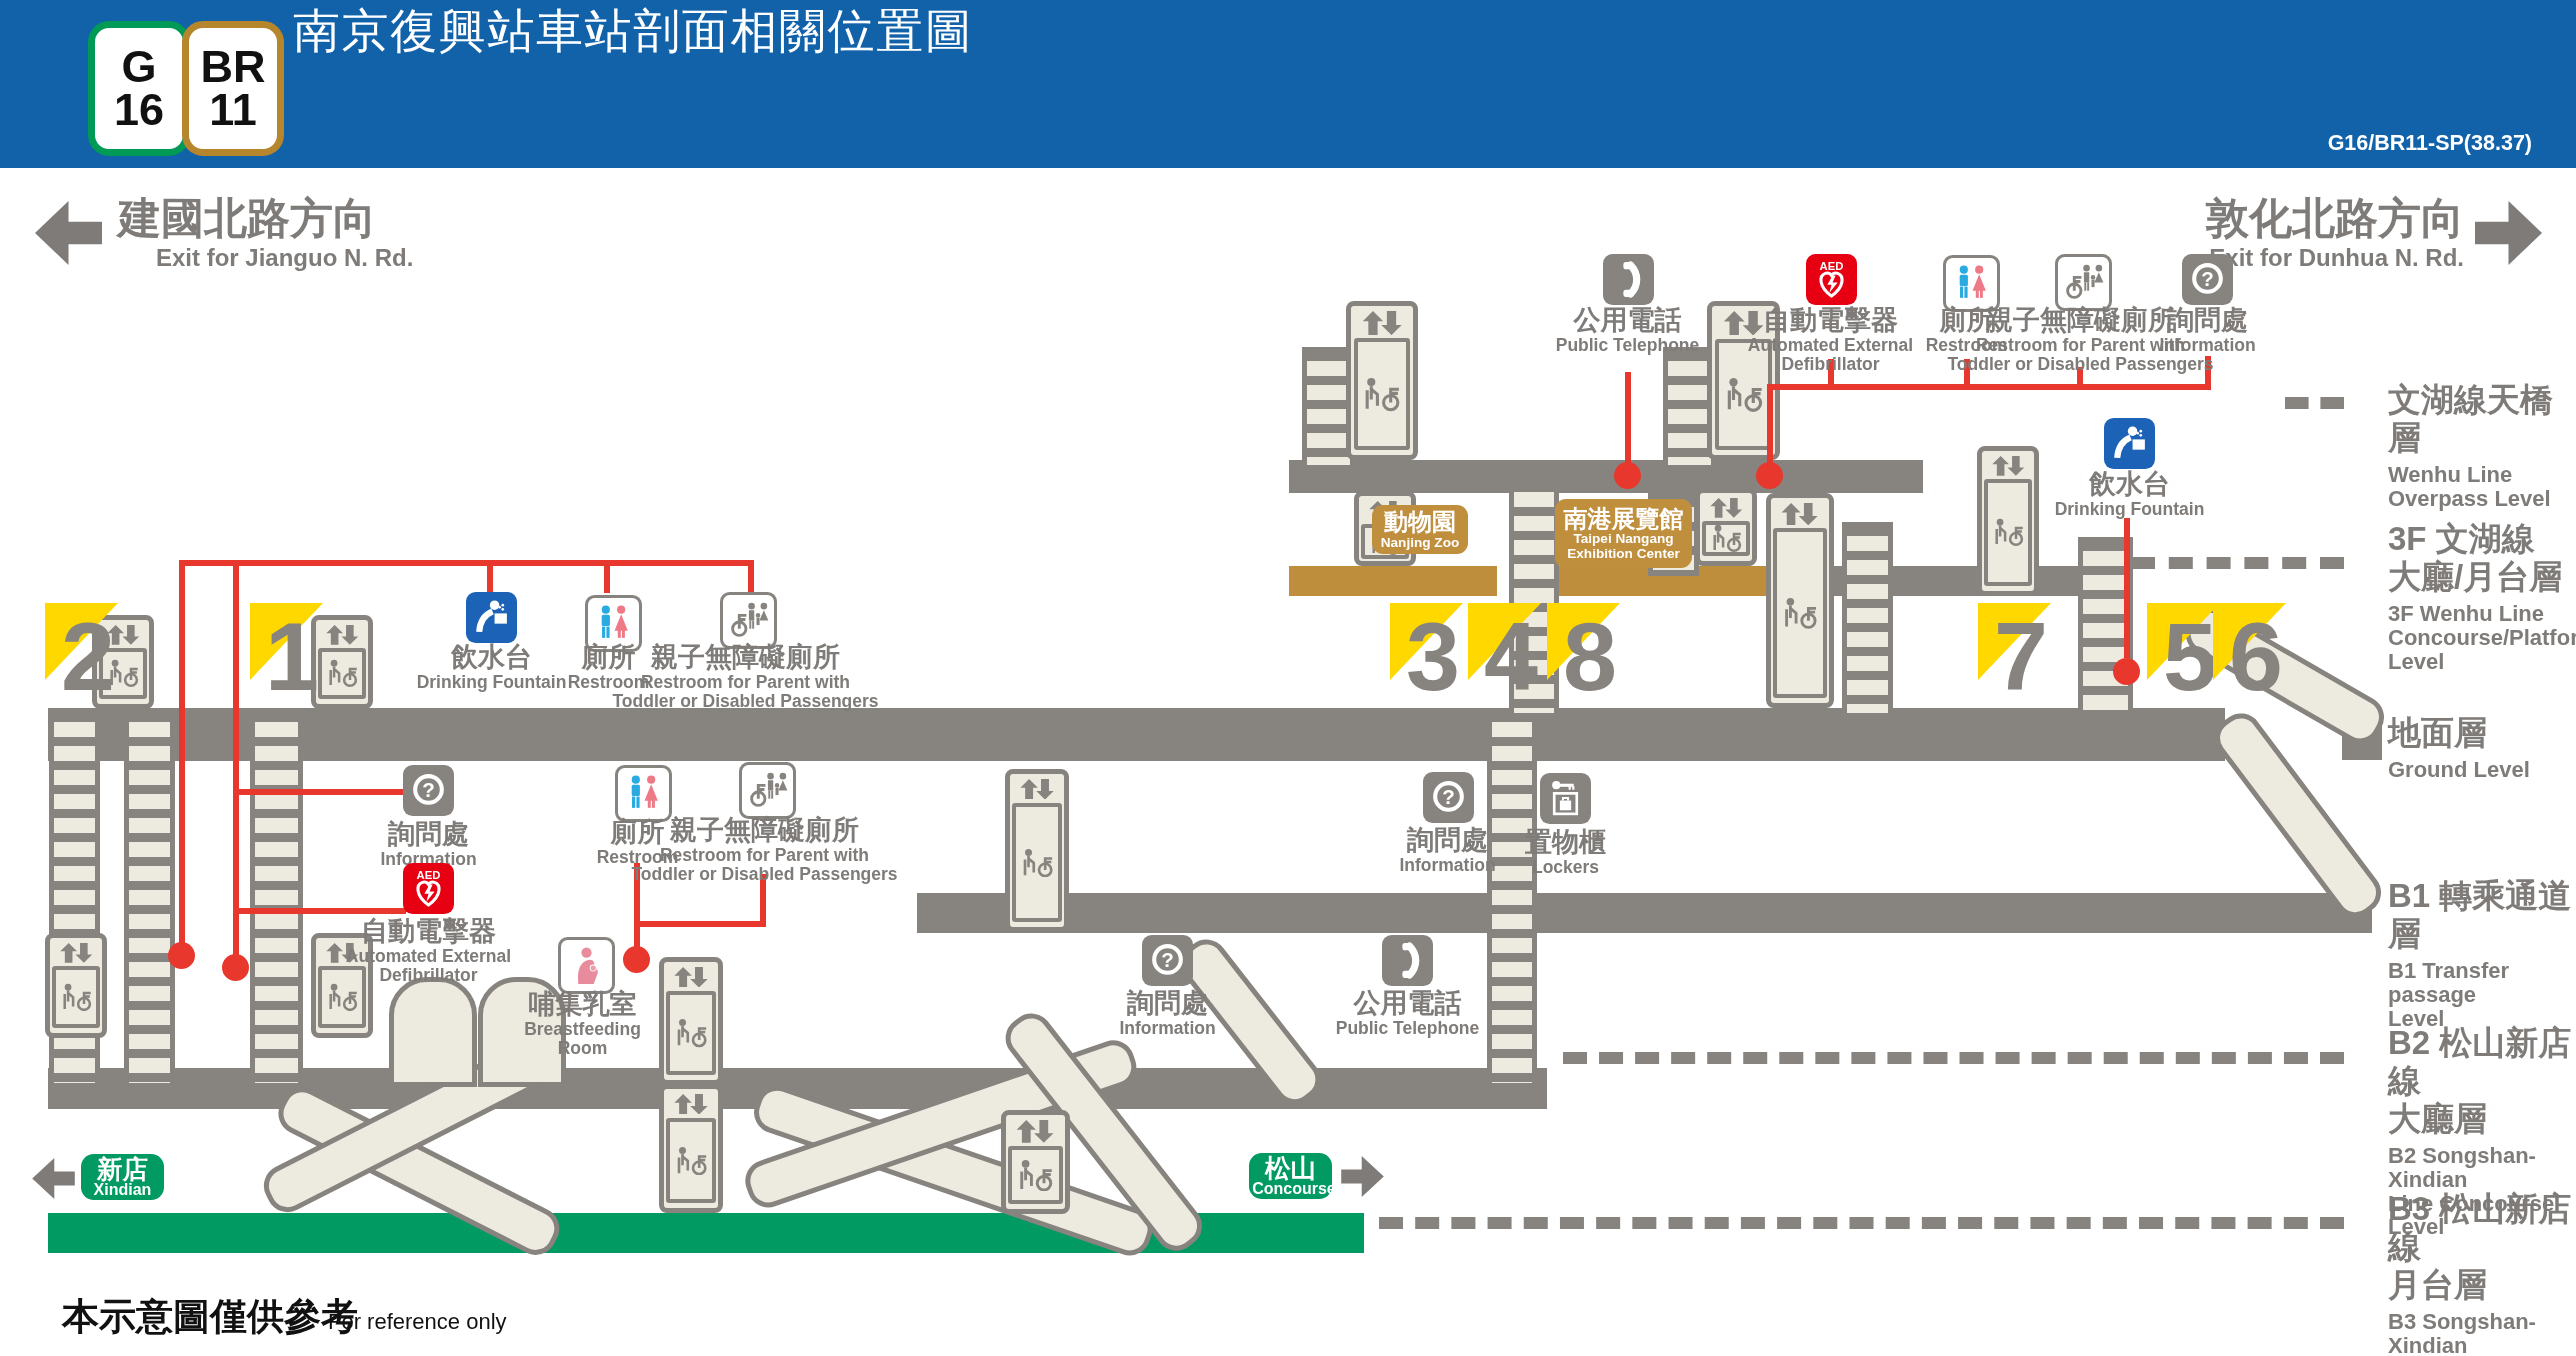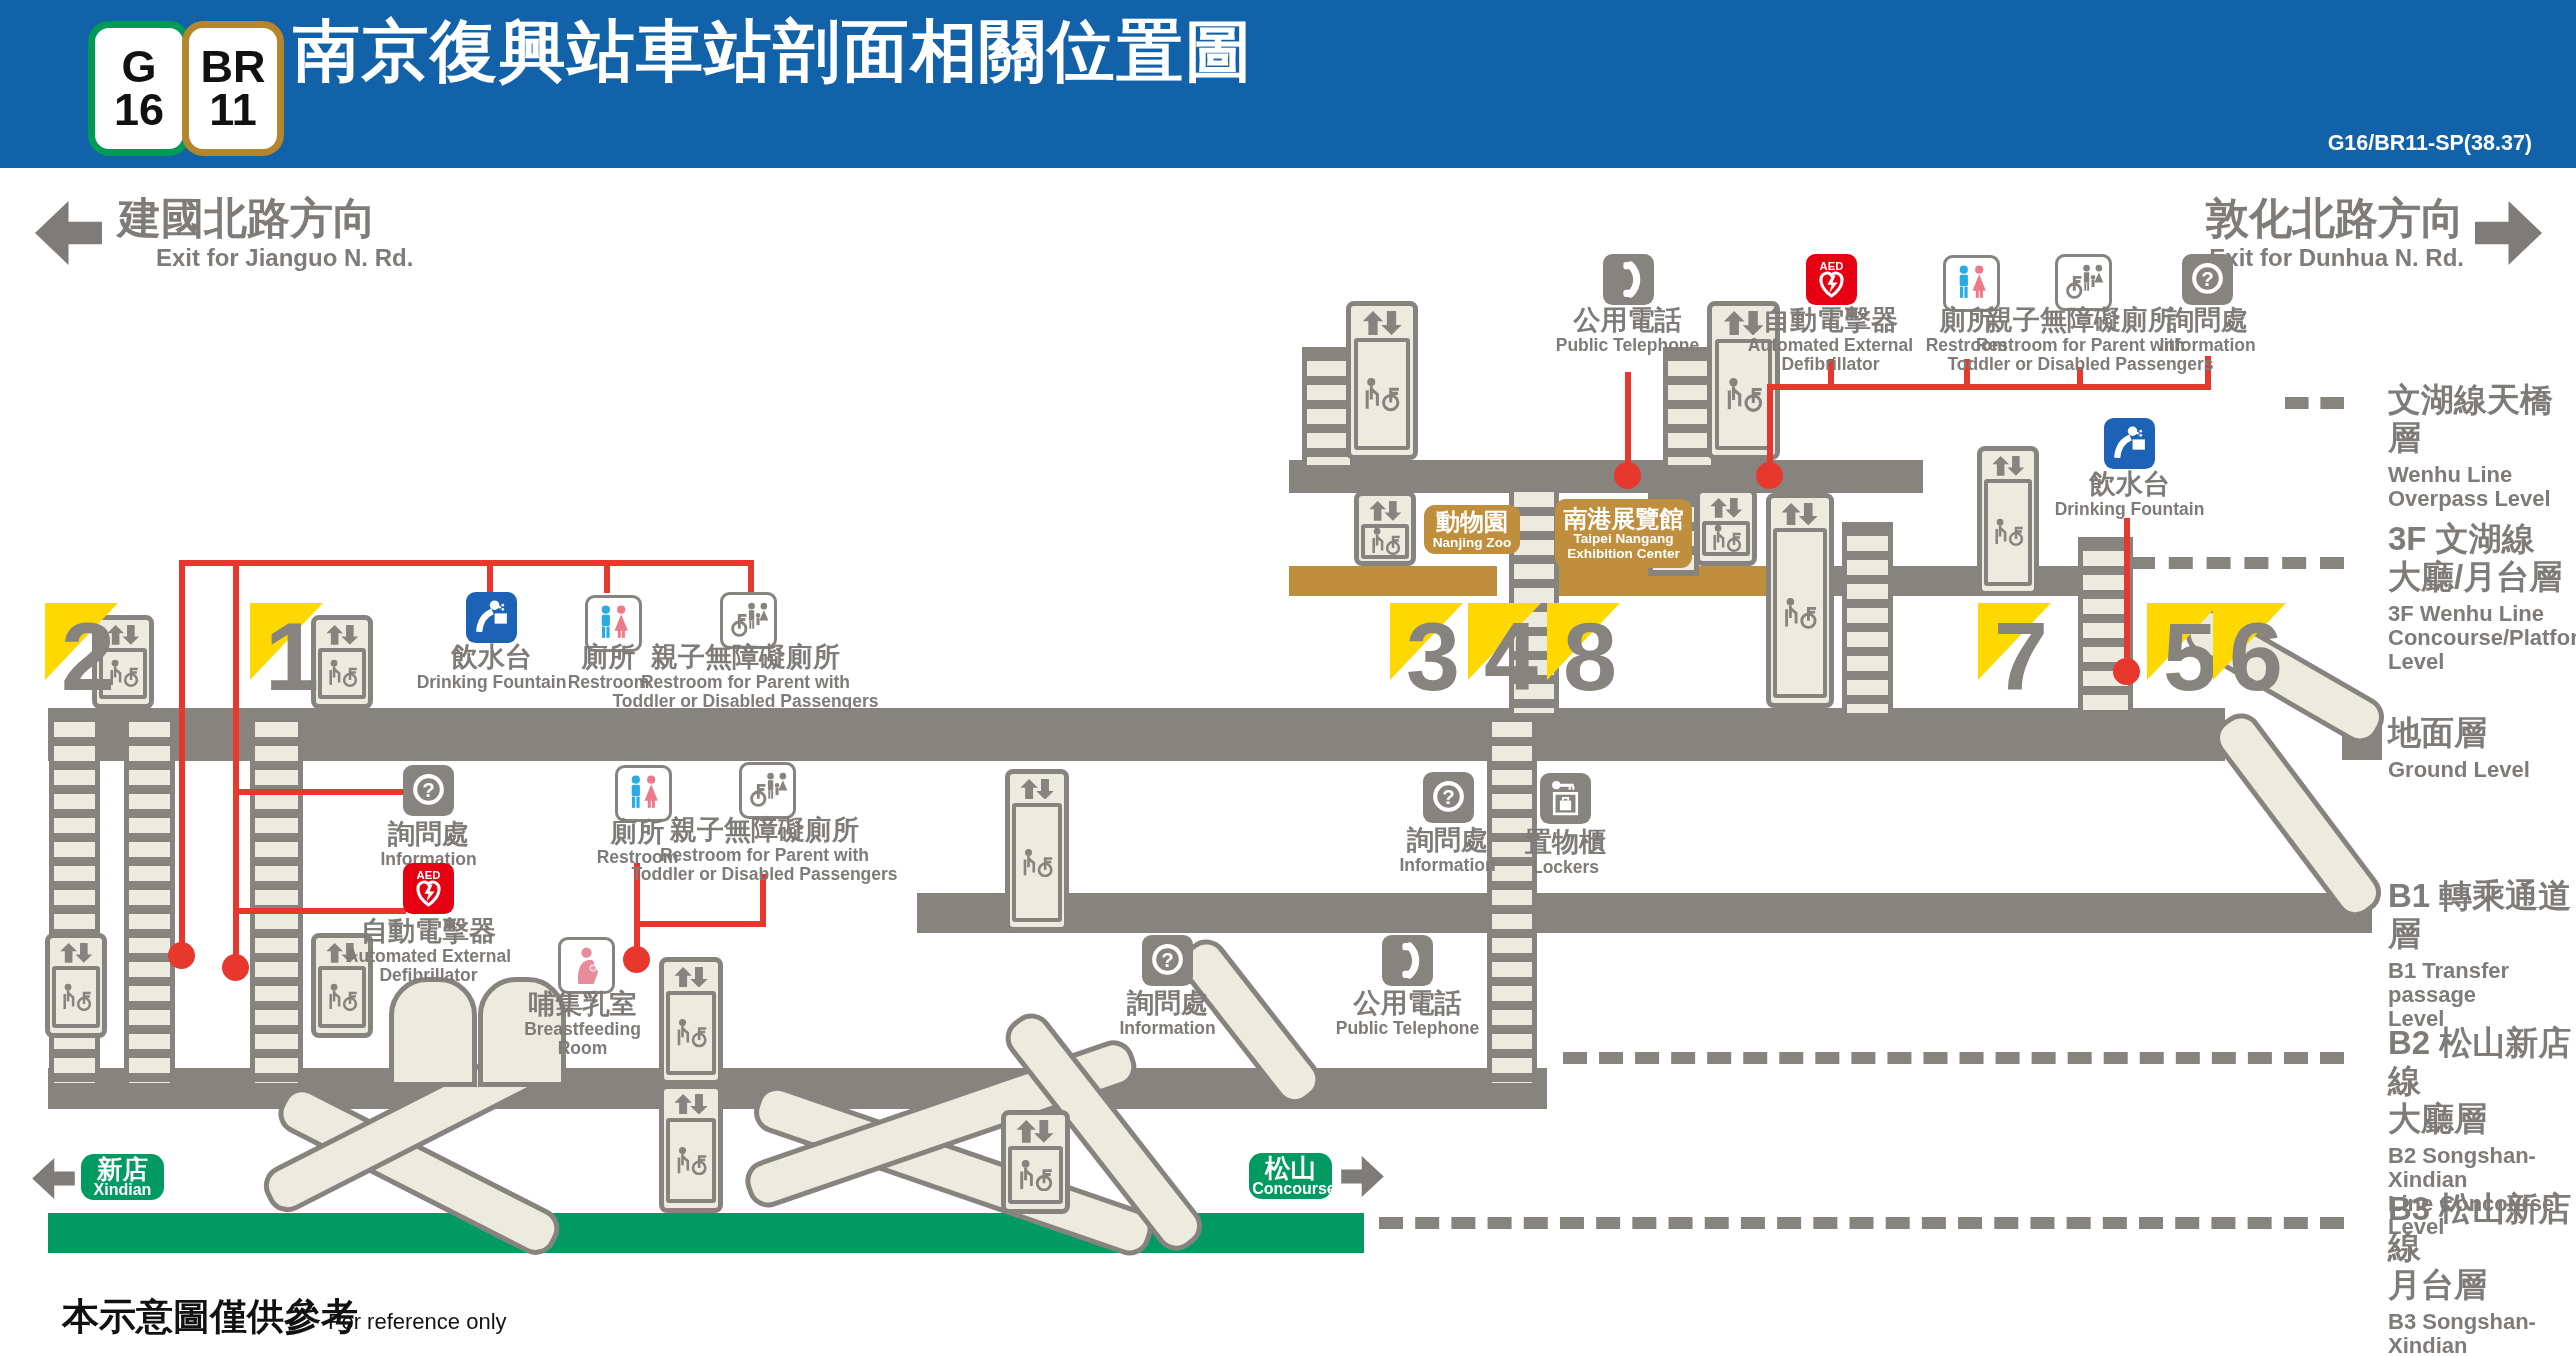--- a/index.html
+++ b/index.html
@@ -5,21 +5,21 @@
   html,body{margin:0;padding:0;background:#fff;}
   #stage{position:relative;width:2576px;height:1356px;overflow:hidden;
          font-family:"Liberation Sans","DejaVu Sans",sans-serif;background:#fff;}
   .abs{position:absolute;}
   
   #hdr{position:absolute;left:0;top:0;width:2576px;height:168px;background:#1262aa;}
   .badge{position:absolute;top:21px;width:88px;height:121px;background:#fff;border-radius:21px;
          display:flex;flex-direction:column;align-items:center;justify-content:center;
          font-weight:bold;color:#111;line-height:0.95;}
   .badge .bl{font-size:45px;} .badge .bn{font-size:45px;}
-  #title-zh{position:absolute;left:293px;top:6px;font-size:67px;font-weight:bold;color:#fff;letter-spacing:1.6px;}
+  #title-zh{position:absolute;left:293px;top:0;font-size:47px;font-weight:normal;color:#fff;letter-spacing:1.6px;}
   #title-en{position:absolute;left:297px;top:107px;font-size:37px;font-weight:bold;color:#fff;}
   #version{position:absolute;right:44px;top:131px;font-size:21.5px;font-weight:bold;color:#fff;}
   
   .dir-zh{font-size:43px;font-weight:bold;color:#7e7b78;}
   .dir-en{font-size:24px;font-weight:bold;color:#7e7b78;}
   
   .bar{position:absolute;background:#87837f;}
   .brownbar{position:absolute;background:#bf8e3d;}
   .greenbar{position:absolute;background:#009a62;}
   .dash{position:absolute;height:0;border-top:12px dashed #87837f;}
@@ -717,21 +717,21 @@
           <circle cx="31" cy="8" r="1.3" fill="#fff"></circle>
           <circle cx="31" cy="12" r="1.3" fill="#fff"></circle>
         </svg>
       </div>
       <div class="flab" style="left:1978px;top:470px">
     <div class="fac-zh">飲水台</div>
     <div class="fac-en">
           <div>Drinking Fountain</div>
         </div>
       </div>
-      <div class="pbadge" style="left:1424px;top:505px;width:96px;height:49px">
+      <div class="pbadge" style="left:1372px;top:505px;width:96px;height:49px">
     <div class="z">動物園</div>
     <div class="e">Nanjing Zoo</div>
       </div>
       <div class="pbadge" style="left:1555px;top:499px;width:137px;height:69px">
     <div class="z">南港展覽館</div>
     <div class="e">Taipei Nangang</div>
         <div class="e">Exhibition Center</div>
       </div>
       <div>
     <svg class="abs" style="left:32px;top:1158px" width="43" height="41" viewBox="0 0 54 52">

